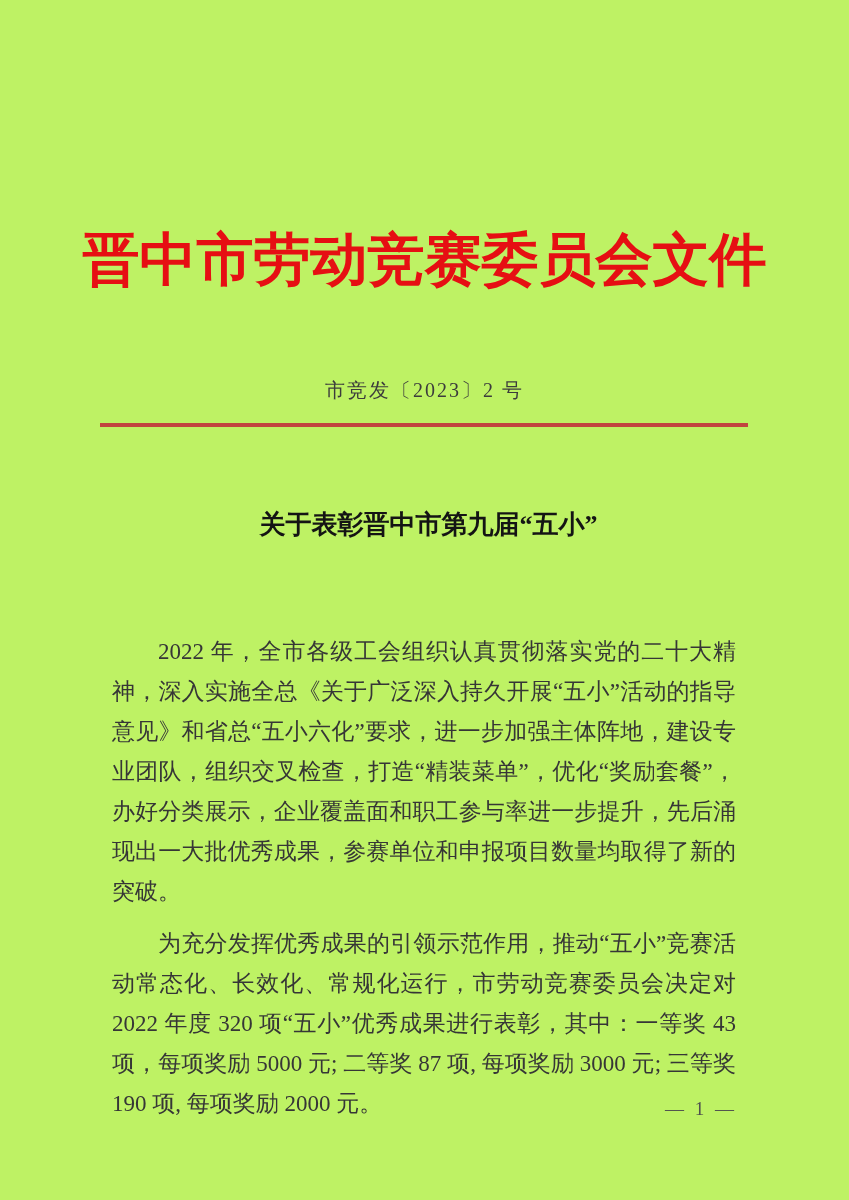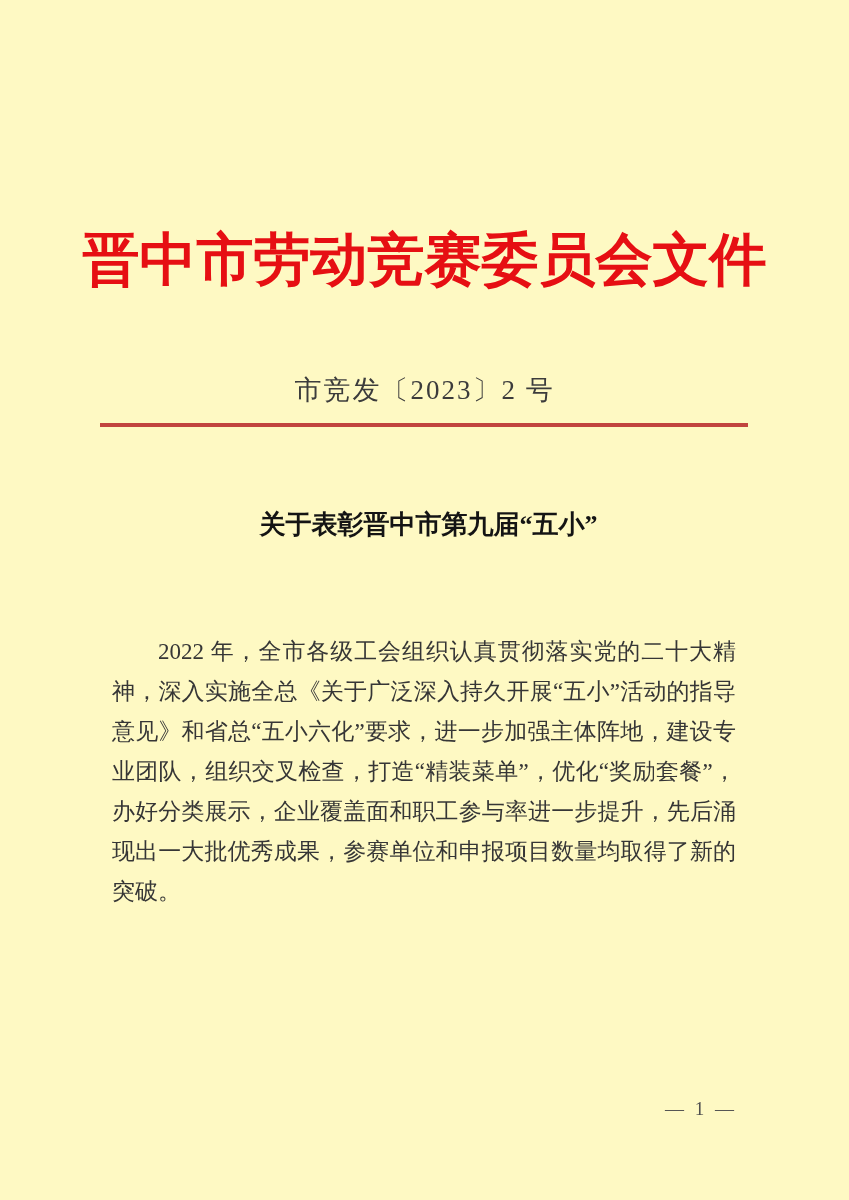--- a/index.html
+++ b/index.html
@@ -5,21 +5,21 @@
   html, body {
     margin: 0;
     padding: 0;
     background: #ffffff;
   }
   .page {
     position: relative;
     width: 849px;
     height: 1200px;
     margin: 0 auto;
-    background: #fef9c3;
+    background: #bef264;
     overflow: hidden;
     font-family: "Liberation Serif", "DejaVu Serif", serif;
   }
   .org-title {
     position: absolute;
     top: 224px;
     left: 0;
     width: 100%;
     text-align: center;
     font-size: 57px;
@@ -28,21 +28,21 @@
     color: #e60f13;
     letter-spacing: 0px;
     white-space: nowrap;
   }
   .doc-number {
     position: absolute;
     top: 376px;
     left: 0;
     width: 100%;
     text-align: center;
-    font-size: 27px;
+    font-size: 20px;
     line-height: 28px;
     color: #3c3c3c;
     letter-spacing: 2px;
   }
   .red-divider {
     position: absolute;
     top: 423px;
     left: 100px;
     width: 648px;
     height: 4px;
@@ -98,17 +98,18 @@
   <div class="doc-number">市竞发〔2023〕2 号</div>
 
   <div class="red-divider"></div>
 
   <h1 class="doc-title">
     <span class="title-line">关于表彰晋中市第九届“五小”</span>
   </h1>
 
   <div class="body-text">
     <p>2022 年，全市各级工会组织认真贯彻落实党的二十大精神，深入实施全总《关于广泛深入持久开展“五小”活动的指导意见》和省总“五小六化”要求，进一步加强主体阵地，建设专业团队，组织交叉检查，打造“精装菜单”，优化“奖励套餐”，办好分类展示，企业覆盖面和职工参与率进一步提升，先后涌现出一大批优秀成果，参赛单位和申报项目数量均取得了新的突破。</p>
+    <p>为充分发挥优秀成果的引领示范作用，推动“五小”竞赛活动常态化、长效化、常规化运行，市劳动竞赛委员会决定对 2022 年度 320 项“五小”优秀成果进行表彰，其中：一等奖 43 项，每项奖励 5000 元; 二等奖 87 项, 每项奖励 3000 元; 三等奖 190 项, 每项奖励 2000 元。</p>
   </div>
 
   <div class="page-number">— 1 —</div>
 
 </div>
 
 </body></html>

